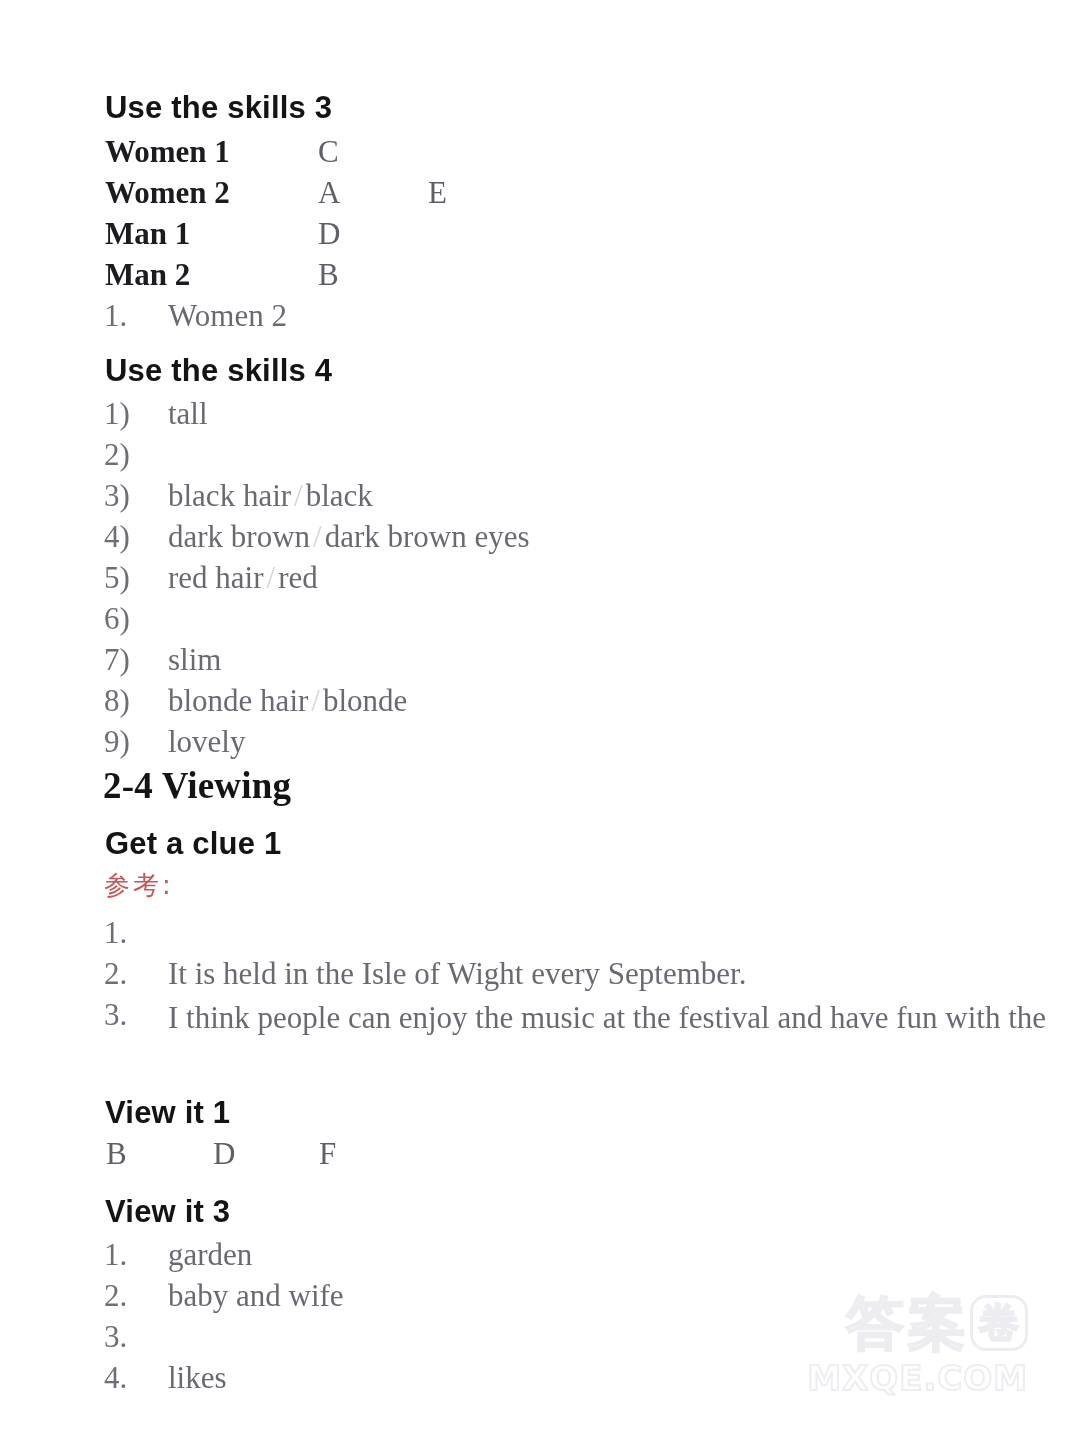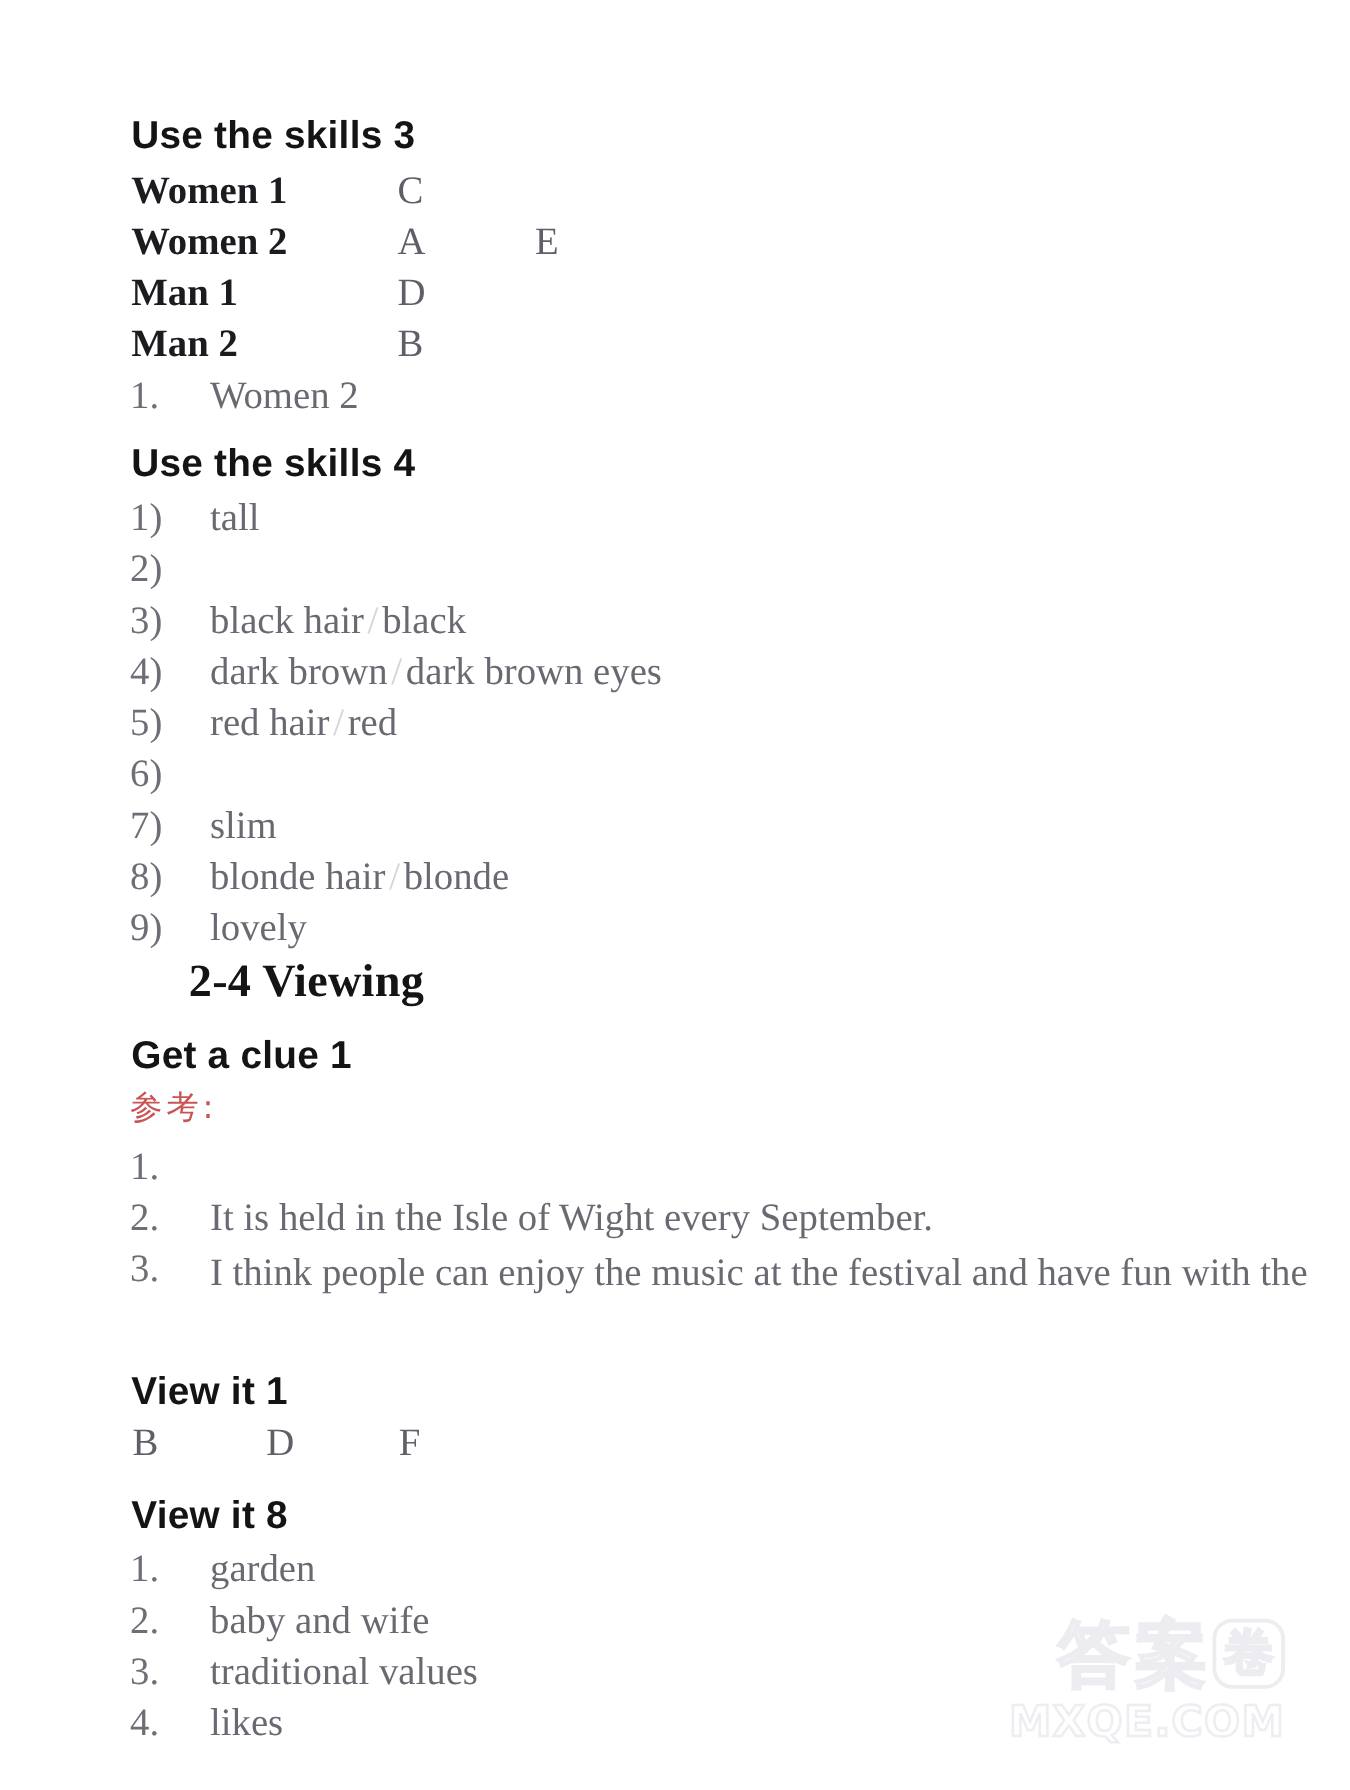--- a/index.html
+++ b/index.html
@@ -27,21 +27,20 @@
     white-space: nowrap;
   }
   .h-serif {
     position: absolute;
     font-family: "Liberation Serif", "DejaVu Serif", serif;
     font-weight: bold;
     font-size: 37px;
     color: #141414;
     letter-spacing: 0.2px;
     white-space: nowrap;
-    margin-left: 48px;
   }
   .lbl-serif-bold {
     position: absolute;
     font-family: "Liberation Serif", "DejaVu Serif", serif;
     font-weight: bold;
     font-size: 31px;
     color: #1b1b20;
     white-space: nowrap;
   }
   .body-faded {
@@ -232,33 +231,32 @@
     <span class="marker">3.</span>
     <span class="txt body-faded wrap" style="position:absolute; left:168px; top:0; width:760px;">I think people can enjoy the music at the festival and have fun with their families and friends.</span>
   </div>
 
   <div class="h-sans" style="left:105px; top:1095px;">View it 1</div>
 
   <div class="ans-letter" style="left:106px; top:1136px;">B</div>
   <div class="ans-letter" style="left:213px; top:1136px;">D</div>
   <div class="ans-letter" style="left:319px; top:1136px;">F</div>
 
-  <div class="h-sans" style="left:105px; top:1194px;">View it 8</div>
+  <div class="h-sans" style="left:105px; top:1194px;">View it 3</div>
 
   <div class="row" style="top:1237px;">
     <span class="marker">1.</span>
     <span class="txt">garden</span>
   </div>
   <div class="row" style="top:1278px;">
     <span class="marker">2.</span>
     <span class="txt">baby and wife</span>
   </div>
   <div class="row" style="top:1319px;">
     <span class="marker">3.</span>
-    <span class="txt">traditional values</span>
   </div>
   <div class="row" style="top:1360px;">
     <span class="marker">4.</span>
     <span class="txt">likes</span>
   </div>
 
   <div id="watermark">
     <div class="wm-row">
       <span class="wm-char">答</span>
       <span class="wm-char">案</span>

